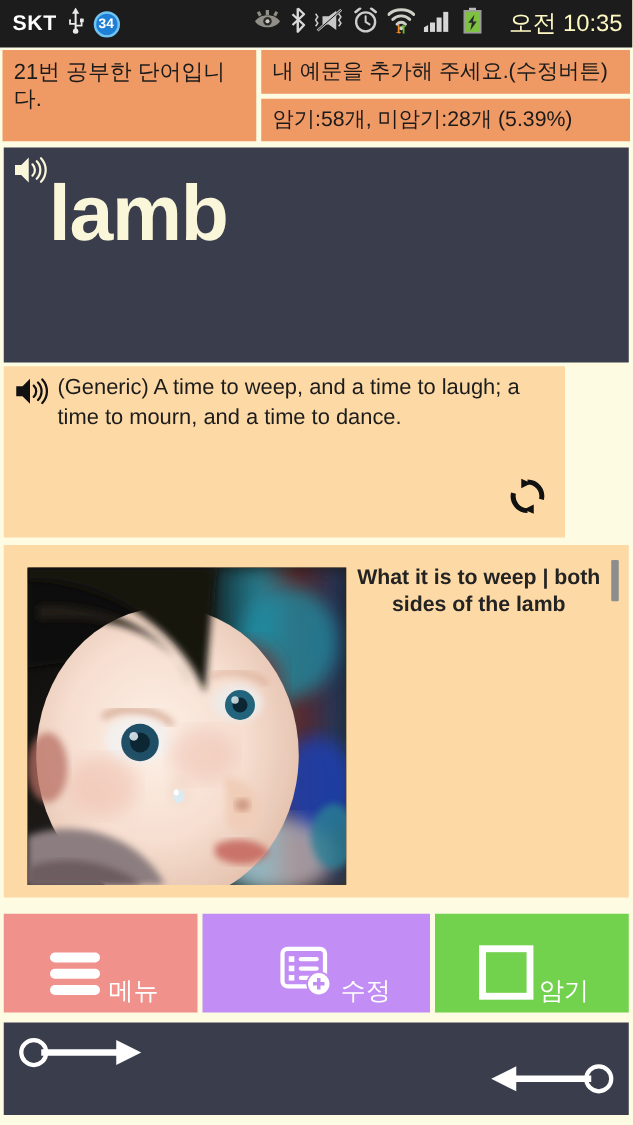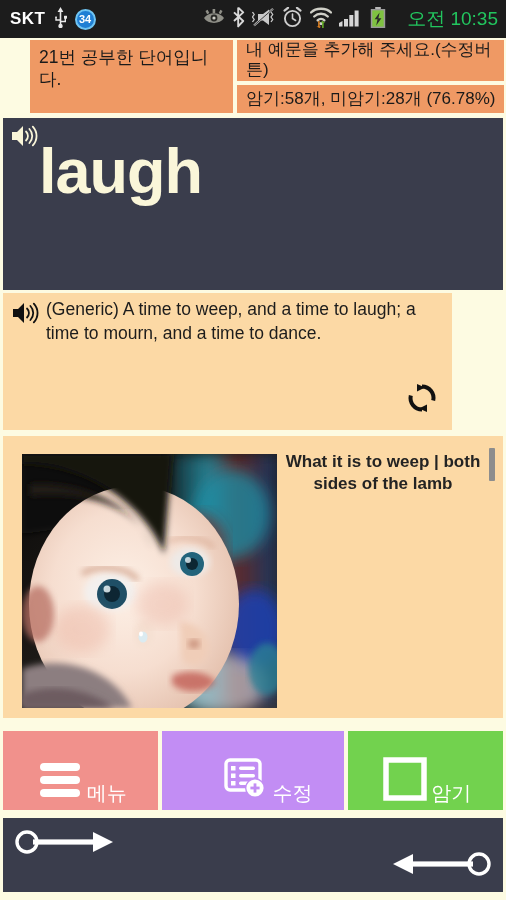--- a/index.html
+++ b/index.html
@@ -54,21 +54,21 @@
     border: 2px solid #6fc4f2;
     color: #ffffff;
     font-size: 11px;
     font-weight: bold;
     display: flex;
     align-items: center;
     justify-content: center;
     box-sizing: border-box;
   }
   .sb-clock {
-    color: #22c55e;
+    color: #fef9c3;
     font-size: 19px;
     margin-left: 14px;
     white-space: nowrap;
   }
 
   
   .header {
     position: absolute;
     left: 0; top: 38px;
     width: 506px; height: 77px;
@@ -77,21 +77,20 @@
     box-sizing: border-box;
     padding: 2px 2px 2px 2px;
   }
   .hdr-left {
     width: 203px;
     background: #ef9964;
     display: flex;
     align-items: flex-start;
     box-sizing: border-box;
     padding: 7px 5px 0 9px;
-    margin-left: 28px;
   }
   .hdr-left span {
     color: #1a1a1a;
     font-size: 17.5px;
     line-height: 1.25;
   }
   .hdr-right {
     flex: 1;
     display: flex;
     flex-direction: column;
@@ -330,35 +329,35 @@
 
   <div class="header">
     <div class="hdr-left">
       <span>21번 공부한 단어입니다.</span>
     </div>
     <div class="hdr-right">
       <div class="hdr-row">
         <span>내 예문을 추가해 주세요.(수정버튼)</span>
       </div>
       <div class="hdr-row">
-        <span>암기:58개, 미암기:28개 (76.78%)</span>
+        <span>암기:58개, 미암기:28개 (5.39%)</span>
       </div>
     </div>
   </div>
 
   <div class="word-panel">
     <span class="word-speaker">
       <svg width="27" height="24" viewBox="0 0 27 24">
         <polygon points="1,8 6,8 12,2 12,22 6,16 1,16" fill="#faf6d9"></polygon>
         <path d="M15 7.5 C17.6 10 17.6 14 15 16.5" stroke="#faf6d9" stroke-width="1.8" fill="none" stroke-linecap="round"></path>
         <path d="M18.4 5 C22.2 9 22.2 15 18.4 19" stroke="#faf6d9" stroke-width="1.8" fill="none" stroke-linecap="round"></path>
         <path d="M21.8 2.6 C26.8 8 26.8 16 21.8 21.4" stroke="#faf6d9" stroke-width="1.8" fill="none" stroke-linecap="round"></path>
       </svg>
     </span>
-    <div class="word-text">laugh</div>
+    <div class="word-text">lamb</div>
   </div>
 
   <div class="sentence-panel">
     <span class="sentence-speaker">
       <svg width="27" height="24" viewBox="0 0 27 24">
         <polygon points="1,8 6,8 12,2 12,22 6,16 1,16" fill="#111111"></polygon>
         <path d="M15 7.5 C17.6 10 17.6 14 15 16.5" stroke="#111111" stroke-width="1.8" fill="none" stroke-linecap="round"></path>
         <path d="M18.4 5 C22.2 9 22.2 15 18.4 19" stroke="#111111" stroke-width="1.8" fill="none" stroke-linecap="round"></path>
         <path d="M21.8 2.6 C26.8 8 26.8 16 21.8 21.4" stroke="#111111" stroke-width="1.8" fill="none" stroke-linecap="round"></path>
       </svg>

